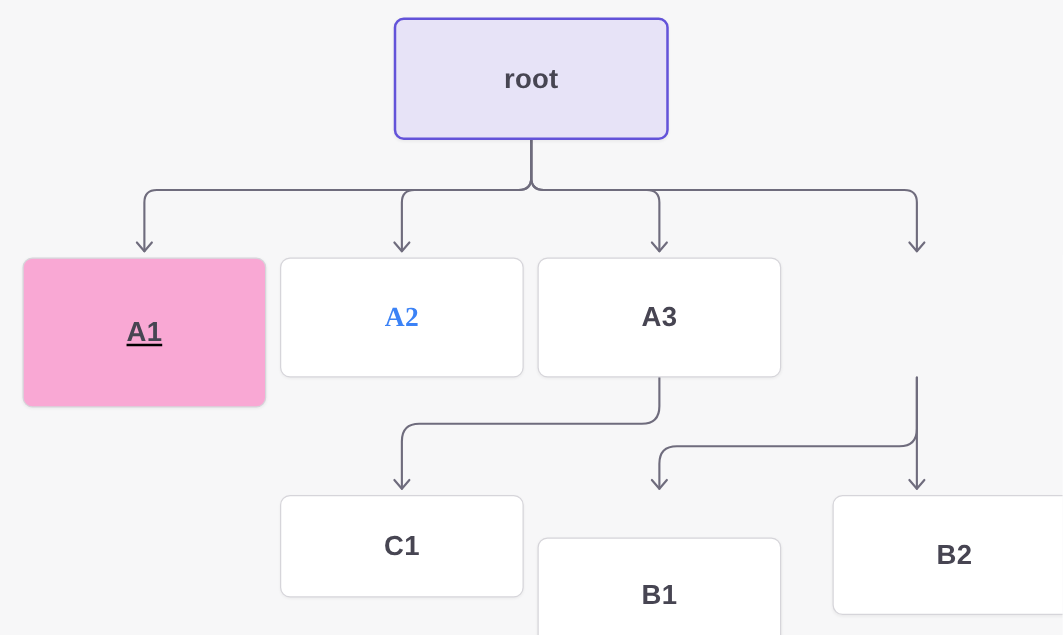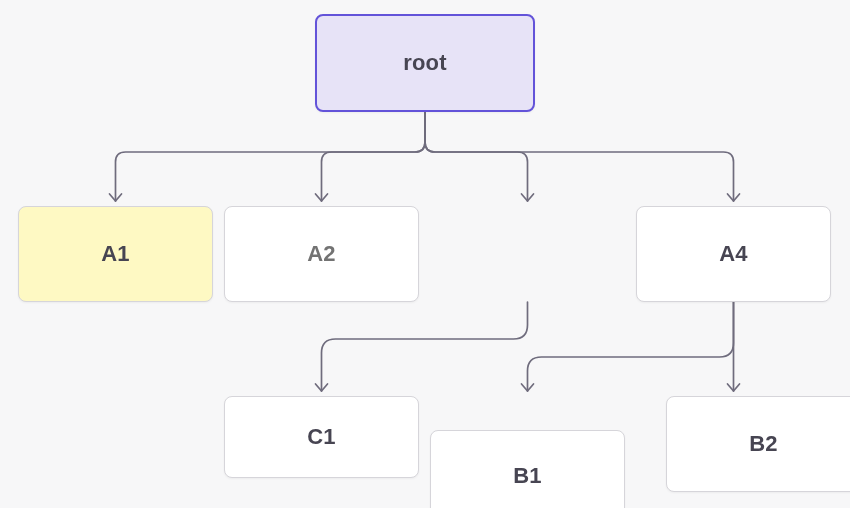--- a/index.html
+++ b/index.html
@@ -55,28 +55,28 @@
       <path d="M 315.5 384 L 321.5 391 L 327.5 384" fill="none" stroke="#6f6c7d" stroke-width="1.7" stroke-linecap="round" stroke-linejoin="round"></path>
       <path d="M 733.5 302 L 733.5 343 Q 733.5 357 719.5 357 L 541.5 357 Q 527.5 357 527.5 371 L 527.5 391" fill="none" stroke="#6f6c7d" stroke-width="1.7" stroke-linecap="round" stroke-linejoin="round"></path>
       <path d="M 521.5 384 L 527.5 391 L 533.5 384" fill="none" stroke="#6f6c7d" stroke-width="1.7" stroke-linecap="round" stroke-linejoin="round"></path>
       <path d="M 733.5 302 L 733.5 391" fill="none" stroke="#6f6c7d" stroke-width="1.7" stroke-linecap="round" stroke-linejoin="round"></path>
       <path d="M 727.5 384 L 733.5 391 L 739.5 384" fill="none" stroke="#6f6c7d" stroke-width="1.7" stroke-linecap="round" stroke-linejoin="round"></path>
     </svg>
 
   <div class="node root" style="left: 315px; top: 14px; width: 220px; height: 98px; background: rgb(231, 227, 247); border-color: rgb(99, 83, 217);">
     <span class="label" style="color: rgb(71, 69, 82);">root</span>
   </div>
-  <div class="node" style="left: 18px; top: 206px; width: 195px; height: 96px; background: #fef9c3; border-color: rgb(214, 213, 218);">
+  <div class="node" style="left: 18px; top: 206px; width: 195px; height: 120px; background: #f9a8d4; border-color: rgb(214, 213, 218); text-decoration: underline;">
     <span class="label" style="color: rgb(71, 69, 82);">A1</span>
   </div>
   <div class="node" style="left: 224px; top: 206px; width: 195px; height: 96px; background: rgb(255, 255, 255); border-color: rgb(214, 213, 218);">
-    <span class="label" style="color: #737373;">A2</span>
+    <span class="label" style="color: #3b82f6; font-family: Liberation Serif, serif;">A2</span>
   </div>
-  <div class="node" style="left: 636px; top: 206px; width: 195px; height: 96px; background: rgb(255, 255, 255); border-color: rgb(214, 213, 218);">
-    <span class="label" style="color: rgb(71, 69, 82);">A4</span>
+  <div class="node" style="left: 430px; top: 206px; width: 195px; height: 96px; background: rgb(255, 255, 255); border-color: rgb(214, 213, 218);">
+    <span class="label" style="color: rgb(71, 69, 82);">A3</span>
   </div>
   <div class="node" style="left: 224px; top: 396px; width: 195px; height: 82px; background: rgb(255, 255, 255); border-color: rgb(214, 213, 218);">
     <span class="label" style="color: rgb(71, 69, 82);">C1</span>
   </div>
   <div class="node" style="left: 430px; top: 396px; width: 195px; height: 92px; background: rgb(255, 255, 255); border-color: rgb(214, 213, 218); margin-top: 34px;">
     <span class="label" style="color: rgb(71, 69, 82);">B1</span>
   </div>
   <div class="node" style="left: 636px; top: 396px; width: 195px; height: 96px; background: rgb(255, 255, 255); border-color: rgb(214, 213, 218); margin-left: 30px;">
     <span class="label" style="color: rgb(71, 69, 82);">B2</span>
   </div>

